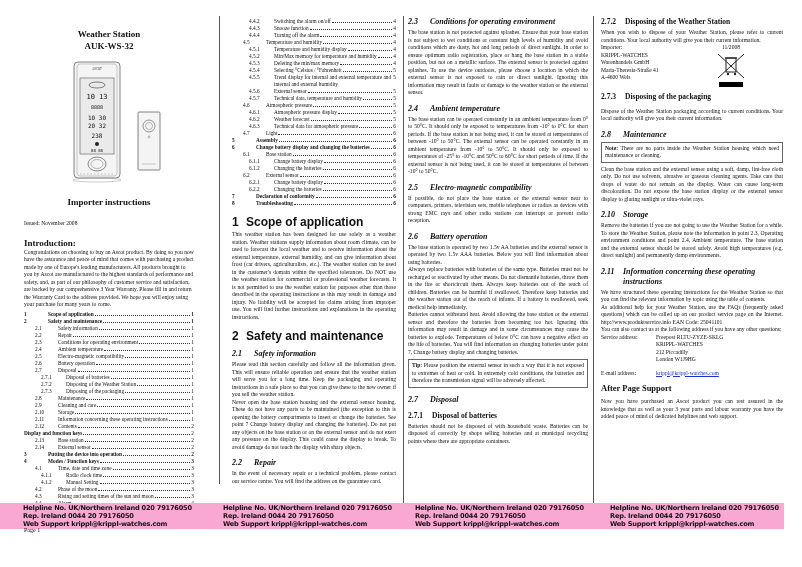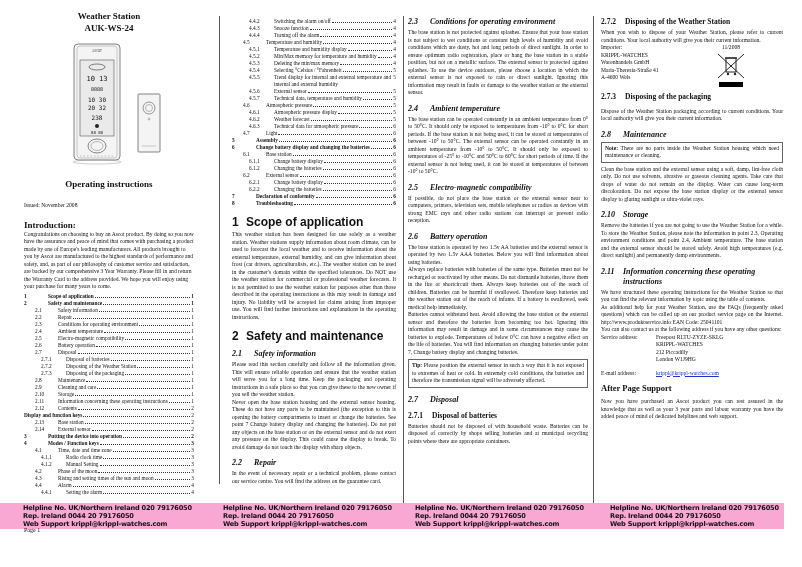--- a/index.html
+++ b/index.html
@@ -36,24 +36,24 @@
   .pagefoot { position: absolute; left: 24px; top: 527px; font-size: 6px; }
   .addr { display: flex; font-size: 5.6px; line-height: 7.5px; }
   .addr .k { width: 55px; flex: none; }
   .link { color: #1a33cc; text-decoration: underline; }
   .device-img { position: relative; height: 130px; margin-top: 6px; }
 </style>
 </head>
 <body>
 
 <div class="col col1">
-  <div style="position:absolute; left:24px; top:10px; width:170px;">
+  <div style="position:absolute; left:24px; top:28px; width:170px;">
     <div class="title">
       <div>Weather Station</div>
-      <div>AUK-WS-24</div>
+      <div>AUK-WS-32</div>
     </div>
     <div class="device-img">
       <svg width="170" height="130" viewBox="0 0 170 130">
 
         <rect x="50" y="4" width="46" height="116" rx="4" fill="#f4f4f4" stroke="#666" stroke-width="0.8"></rect>
         <rect x="53" y="6" width="40" height="112" rx="3" fill="none" stroke="#999" stroke-width="0.5"></rect>
         <rect x="56" y="20" width="34" height="76" fill="#eaeaea" stroke="#555" stroke-width="0.6"></rect>
         <text x="73" y="12" font-size="3" text-anchor="middle" fill="#333">ASCOT</text>
         <ellipse cx="73" cy="27" rx="8" ry="3" fill="none" stroke="#333" stroke-width="0.6"></ellipse>
         <text x="73" y="41" font-size="7" text-anchor="middle" font-family="DejaVu Sans Mono, monospace" fill="#111">10 13</text>
@@ -68,21 +68,21 @@
         <line x1="56" y1="116" x2="90" y2="116" stroke="#999" stroke-dasharray="1.5,2" stroke-width="0.6"></line>
         <ellipse cx="73" cy="122" rx="24" ry="2" fill="none" stroke="#999" stroke-width="0.5"></ellipse>
 
         <rect x="114" y="54" width="22" height="58" rx="1" fill="#f4f4f4" stroke="#666" stroke-width="0.8"></rect>
         <circle cx="125" cy="68" r="6" fill="none" stroke="#555" stroke-width="0.6"></circle>
         <circle cx="125" cy="68" r="3.5" fill="none" stroke="#777" stroke-width="0.5"></circle>
         <circle cx="125" cy="79" r="1" fill="none" stroke="#555" stroke-width="0.4"></circle>
         <line x1="118" y1="106" x2="132" y2="106" stroke="#999" stroke-width="0.5"></line>
       </svg>
     </div>
-    <div class="title" style="margin-top:8px;">Operating instructions</div>
+    <div class="title" style="margin-top:8px;">Importer instructions</div>
     <div class="txt" style="margin-top:12px;">Issued: November 2008</div>
     <div style="font-weight:bold; font-size:9px; margin-top:10px; line-height:11px;">Introduction:</div>
     <div class="txt" style="text-align:left;">Congratulations on choosing to buy an Ascot product. By doing so you now have the assurance and peace of mind that comes with purchasing a product made by one of Europe's leading manufacturers. All products brought to you by Ascot are manufactured to the highest standards of performance and safety, and, as part of our philosophy of customer service and satisfaction, are backed by our comprehensive 3 Year Warranty. Please fill in and return the Warranty Card to the address provided. We hope you will enjoy using your purchase for many years to come.</div>
     <div class="toc" id="toc1" style="margin-top:2px;">
         <div class="toc-row lv1">
           <span class="n">1</span>
           <span class="l">Scope of application</span>
           <span class="d"></span>
           <span class="p">1</span>
         </div>

